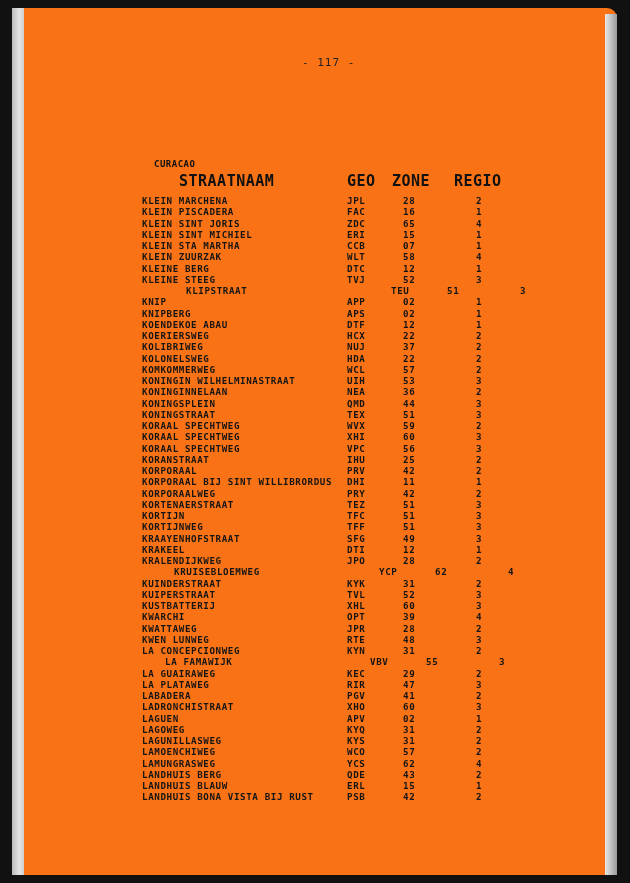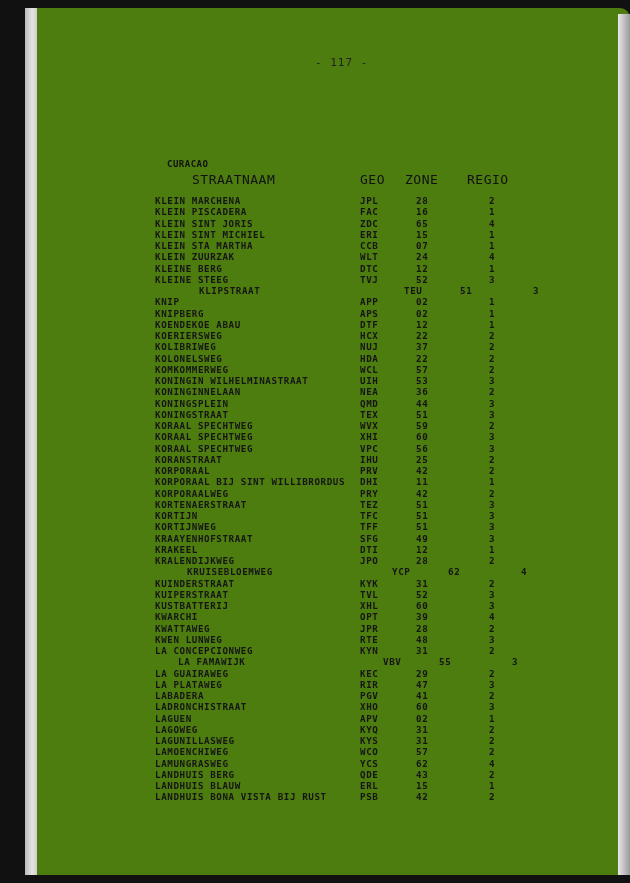--- a/index.html
+++ b/index.html
@@ -1,26 +1,26 @@
 <!DOCTYPE html>
 <html><head>
 <meta charset="utf-8">
 <style>
   html, body { margin:0; padding:0; }
   body { width:630px; height:883px; background:#111; position:relative; overflow:hidden;
          font-family:"DejaVu Sans Mono", monospace; }
-  .page { position:absolute; left:25px; top:8px; width:605px; height:867px; background:#4d7c0f;
+  .page { position:absolute; left:12px; top:8px; width:605px; height:867px; background:#f97316;
           border-radius:4px 10px 2px 2px; }
   .spine { position:absolute; left:0; top:0; width:12px; height:100%;
            background:linear-gradient(to right,#bbb,#e4e4e4 60%,#cfcfcf); }
   .right-edge { position:absolute; right:0; top:6px; width:12px; height:calc(100% - 6px);
            background:linear-gradient(to right,#e8e8e8,#9a9a9a); }
   .pagenum { position:absolute; left:290px; top:48px; font-size:11px; color:#222; letter-spacing:1px; }
   .island { position:absolute; left:142px; top:151px; font-size:9px; font-weight:bold; color:#111; letter-spacing:.5px; }
-  .hdr { position:absolute; top:164px; font-size:13px; font-weight:normal; color:#111; letter-spacing:.5px; }
+  .hdr { position:absolute; top:164px; font-size:15px; font-weight:bold; color:#111; letter-spacing:.5px; }
   .rows { position:absolute; left:0; top:187px; width:100%; }
   .row { position:absolute; height:11px; font-size:9.2px; font-weight:bold; color:#151515; letter-spacing:.6px; width:100%; }
   .row span { position:absolute; white-space:pre; }
   .c-name { left:130px; }
   .c-geo { left:335px; }
   .c-zone { left:391px; }
   .c-regio { left:464px; }
 </style>
 </head>
 <body>
@@ -64,21 +64,21 @@
       </div>
       <div class="row" style="top: 45px;">
         <span class="c-name">KLEIN STA MARTHA</span>
         <span class="c-geo">CCB</span>
         <span class="c-zone">07</span>
         <span class="c-regio">1</span>
       </div>
       <div class="row" style="top: 56.25px;">
         <span class="c-name">KLEIN ZUURZAK</span>
         <span class="c-geo">WLT</span>
-        <span class="c-zone">24</span>
+        <span class="c-zone">58</span>
         <span class="c-regio">4</span>
       </div>
       <div class="row" style="top: 67.5px;">
         <span class="c-name">KLEINE BERG</span>
         <span class="c-geo">DTC</span>
         <span class="c-zone">12</span>
         <span class="c-regio">1</span>
       </div>
       <div class="row" style="top: 78.75px;">
         <span class="c-name">KLEINE STEEG</span>

